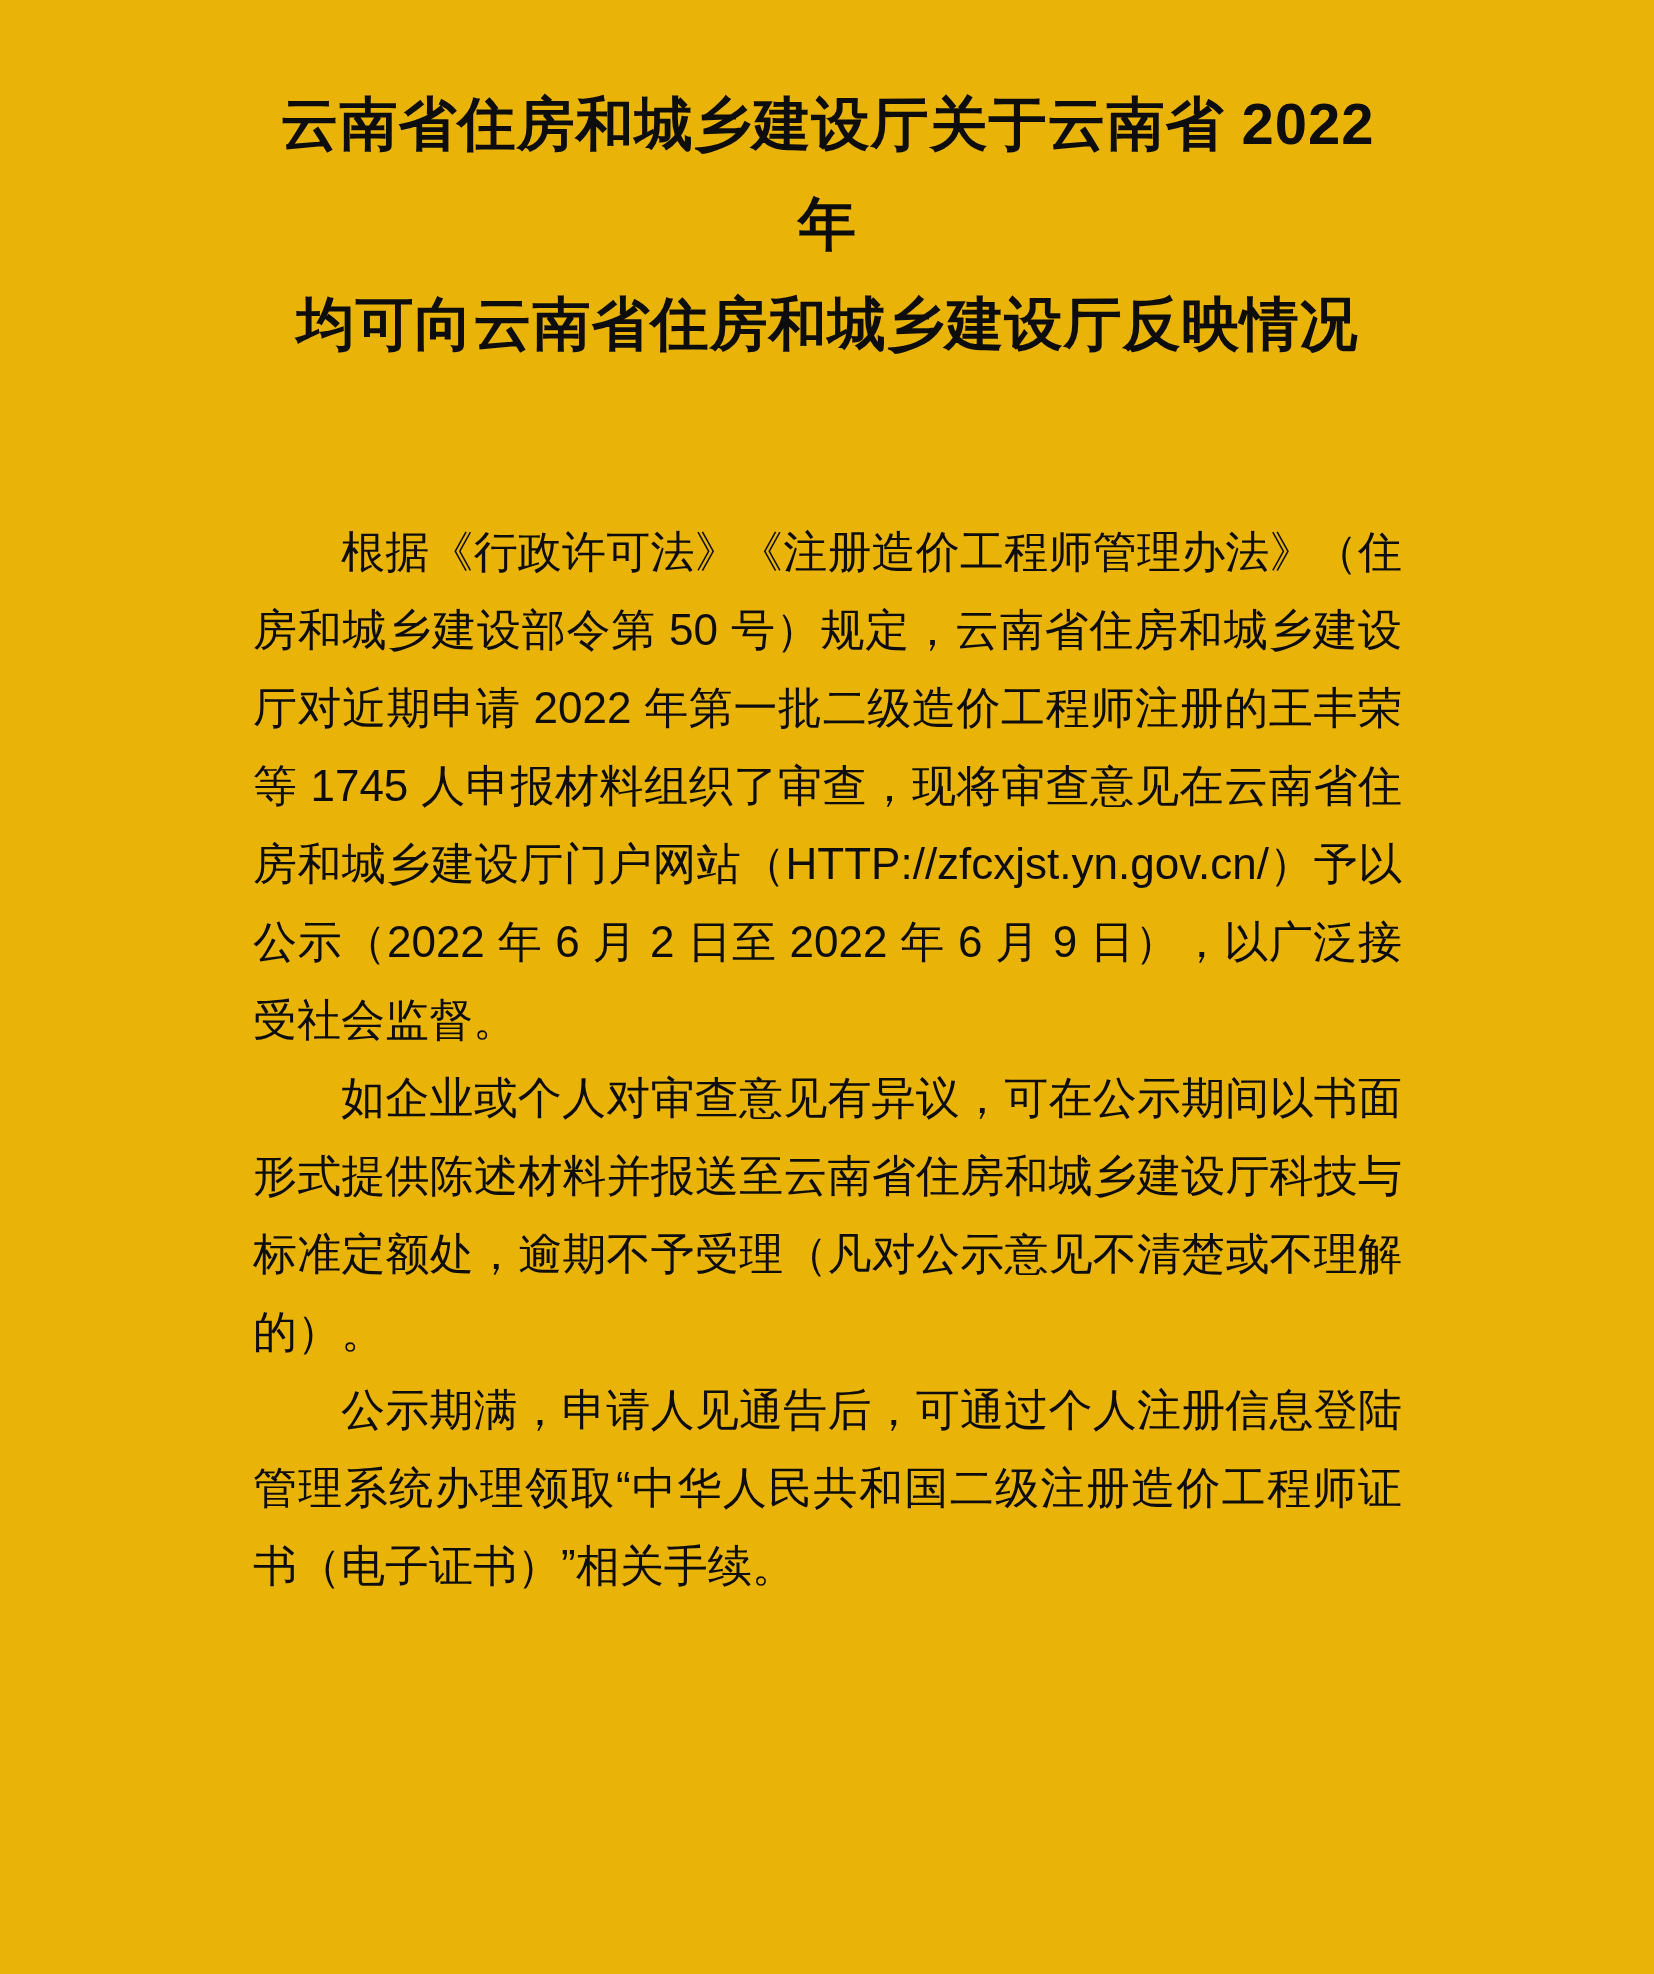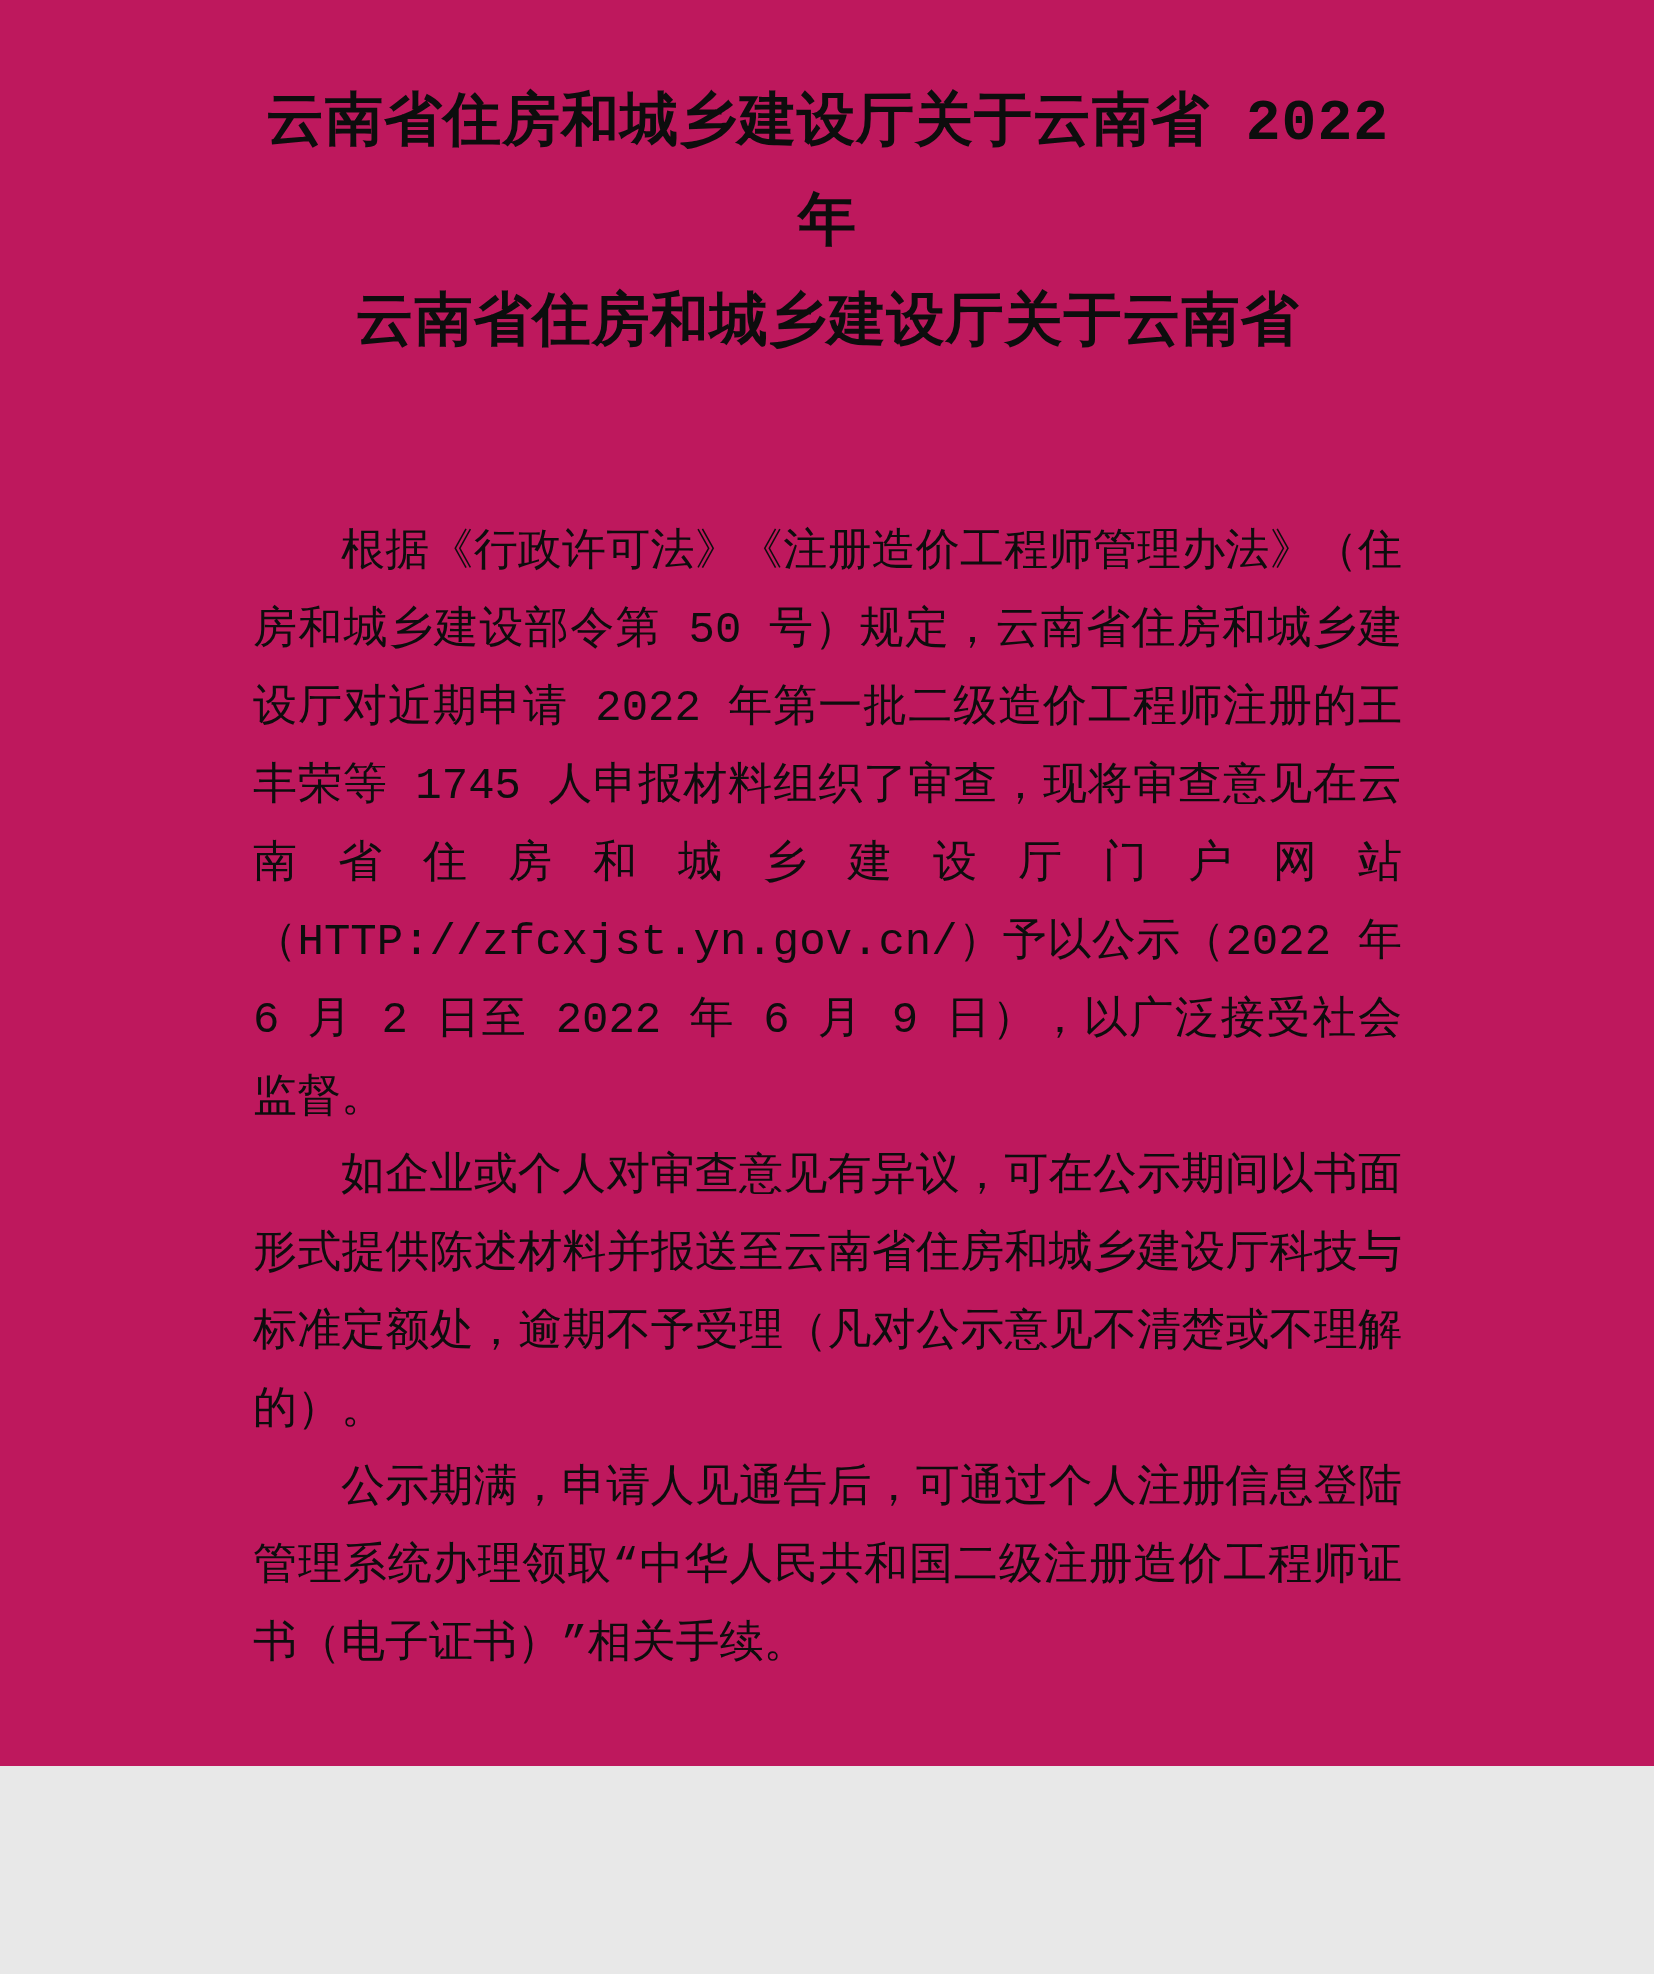--- a/index.html
+++ b/index.html
@@ -4,25 +4,25 @@
 <title>公示文档</title>
 <style>
   html, body {
     margin: 0;
     padding: 0;
     background: #e8e8e8;
   }
   .page {
     position: relative;
     width: 1654px;
-    height: 1766px;
+    height: 1974px;
     margin: 0 auto;
-    background: #be185d;
+    background: #eab308;
     color: #0d0d0d;
-    font-family: Liberation Mono, monospace;
+    font-family: Liberation Sans, sans-serif;
     overflow: hidden;
     box-sizing: border-box;
     padding: 74px 252px 0 253px;
   }
   .doc-title {
     font-size: 58px;
     line-height: 100px;
     font-weight: bold;
     text-align: center;
     letter-spacing: 1px;
@@ -45,21 +45,21 @@
     word-break: keep-all;
   }
 </style>
 </head>
 <body>
 
 <div class="page">
 
   <div class="doc-title">
     <div>云南省住房和城乡建设厅关于云南省 2022 年</div>
-    <div>云南省住房和城乡建设厅关于云南省</div>
+    <div>均可向云南省住房和城乡建设厅反映情况</div>
   </div>
 
   <div class="doc-body">
 
     <p><span>根据《行政许可法》《注册造价工程师管理办法》（住房和城乡建设部令第 50 号）规定，云南省住房和城乡建设厅对近期申请 2022 年第一批二级造价工程师注册的王丰荣等 1745 人申报材料组织了审查，现将审查意见在云南省住房和城乡建设厅门户网站</span><span class="nowrap">（HTTP://zfcxjst.yn.gov.cn/）</span><span>予以公示（2022 年 6 月 2 日至 2022 年 6 月 9 日），以广泛接受社会监督。</span></p>
 
     <p>如企业或个人对审查意见有异议，可在公示期间以书面形式提供陈述材料并报送至云南省住房和城乡建设厅科技与标准定额处，逾期不予受理（凡对公示意见不清楚或不理解的）。</p>
 
 
     <p>公示期满，申请人见通告后，可通过个人注册信息登陆管理系统办理领取“中华人民共和国二级注册造价工程师证书（电子证书）”相关手续。</p>

